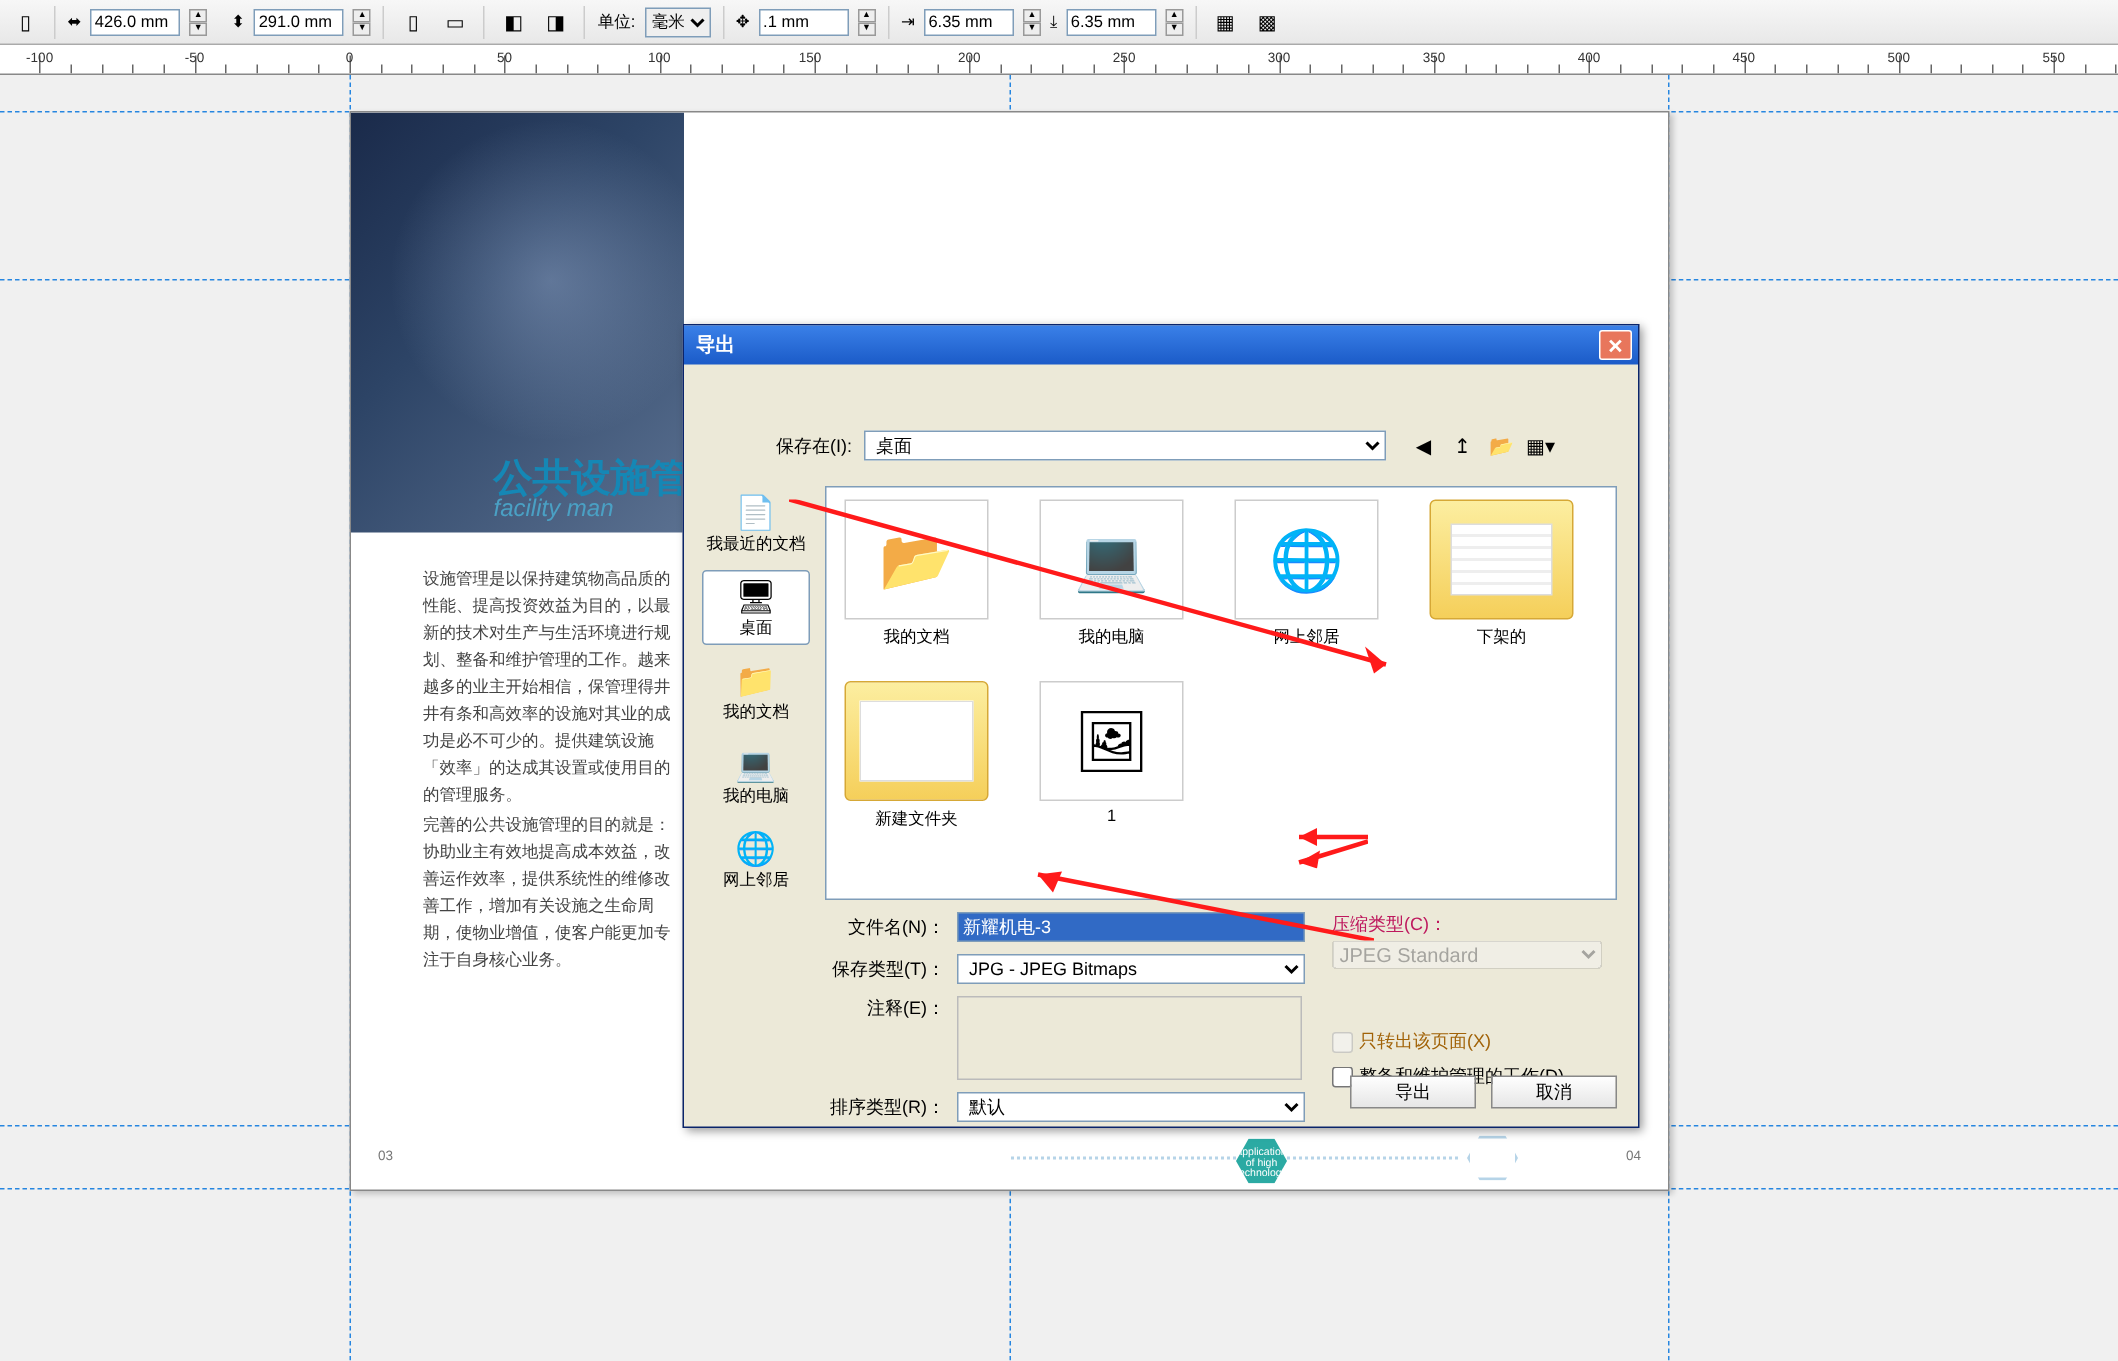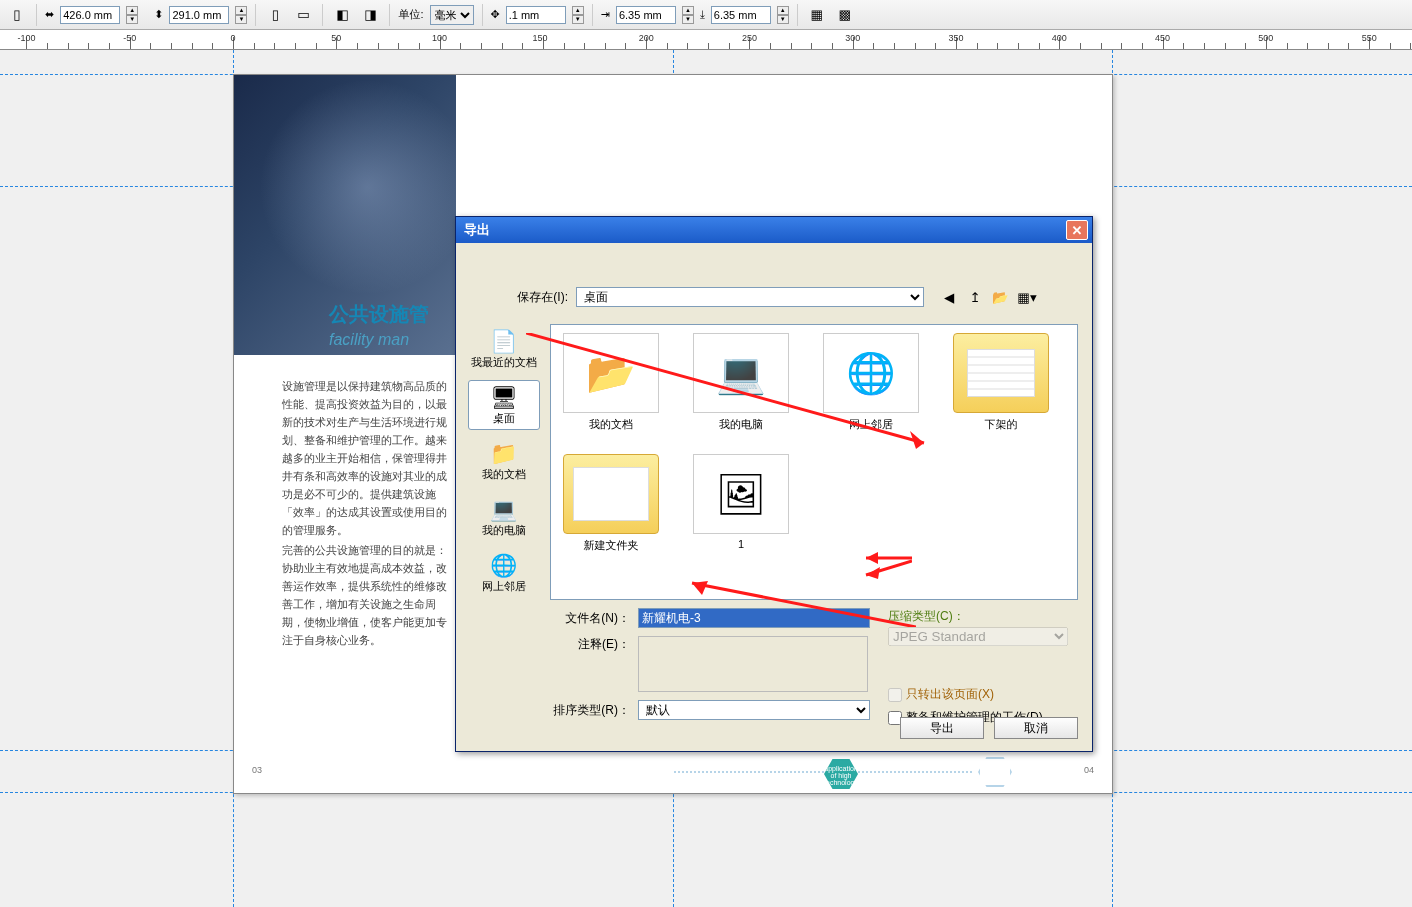--- a/index.html
+++ b/index.html
@@ -22,21 +22,21 @@
 
 
 .canvas { position: absolute; left: 0; top: 50px; right: 0; bottom: 0; background: #f0f0f0; }
 .page { position: absolute; left: 233px; top: 24px; width: 880px; height: 720px; background: #fff; border: 1px solid #888; box-shadow: 2px 2px 4px rgba(0,0,0,.2); overflow: hidden; }
 .guide-h { position: absolute; left: 0; right: 0; border-top: 1px dashed #2686e0; }
 .guide-v { position: absolute; top: 0; bottom: 0; border-left: 1px dashed #2686e0; }
 
 
 .page .photo { position: absolute; left: 0; top: 0; width: 222px; height: 280px; background: linear-gradient(135deg,#1a2a4a 0%,#2d4466 40%,#5a7090 100%); }
 .page .photo:after { content:""; position:absolute; inset:0; background: radial-gradient(circle at 60% 40%, rgba(200,220,255,.3), transparent 50%); }
-.page .title-cn { position: absolute; left: 95px; top: 226px; font-size: 20px; font-weight: bold; color: #1587b5; }
+.page .title-cn { position: absolute; left: 95px; top: 226px; font-size: 26px; font-weight: bold; color: #1587b5; }
 .page .title-en { position: absolute; left: 95px; top: 256px; font-size: 16px; font-style: italic; color: #4aa0c4; }
 .page .para { position: absolute; left: 48px; top: 302px; width: 175px; font-size: 11px; line-height: 18px; color: #444; }
 .page .para2 { top: 466px; }
 .page .footer-l { position: absolute; left: 18px; bottom: 18px; font-size: 9px; color: #777; }
 .page .footer-r { position: absolute; right: 18px; bottom: 18px; font-size: 9px; color: #777; }
 .page .hex { position: absolute; bottom: 6px; width: 34px; height: 30px; background: transparent; }
 .page .hex.teal { left: 590px; bottom: 4px; background: #2baaa3; clip-path: polygon(25% 0,75% 0,100% 50%,75% 100%,25% 100%,0 50%); color:#fff; font-size:7px; text-align:center; padding-top:6px; }
 .page .hex.outline { right: 100px; border: 2px solid #b6d4e8; clip-path: polygon(25% 0,75% 0,100% 50%,75% 100%,25% 100%,0 50%); }
 .page .dotline { position: absolute; bottom: 20px; left: 440px; right: 140px; border-top: 2px dotted #b6d4e8; }
 
@@ -66,21 +66,21 @@
 .fitem .thumb.folder { background: linear-gradient(#fceea0,#f5cf5a); border-color: #d6a836; border-radius: 4px; }
 .fitem .thumb.folder.lines:after { content:""; display:block; width:70%; height:60%; background: repeating-linear-gradient(#fff,#fff 6px,#eee 6px,#eee 8px); border:1px solid #ddd; }
 .fitem .thumb.folder.thumbs:after { content:""; display:block; width:80%; height:70%; background:
    linear-gradient(#fff,#fff); box-shadow: inset 0 0 0 1px #ddd; }
 
 .form-area { position: absolute; left: 94px; top: 334px; right: 14px; }
 .form-area .dlg-row label { width: 80px; }
 .form-area .dlg-row { margin-bottom: 8px; }
 .form-area input.sel { background: #316ac5; color: #fff; }
 .form-area .rcol { position: absolute; right: 0; top: 0; width: 190px; }
-.form-area .rcol label { width: auto; display: block; text-align: left; margin-bottom: 2px; color: #4d7c0f; }
+.form-area .rcol label { width: auto; display: block; text-align: left; margin-bottom: 2px; color: #be185d; }
 .form-area .rcol select { width: 180px; color:#888; }
 .form-area .chk { display: flex; align-items: center; gap: 4px; margin-top: 6px; }
 .form-area .chk input { width: 14px; height: 14px; }
 
 .btnrow { position: absolute; right: 14px; bottom: 12px; display: flex; gap: 10px; }
 .btnrow button { width: 84px; height: 22px; background: linear-gradient(#fefefe,#e6e6e6); border: 1px solid #888; font-size: 12px; }
 textarea.notes { width: 230px; height: 56px; border: 1px solid #bbb; background: #ece9d8; resize: none; }
 
 
 .arrow { position: absolute; pointer-events: none; }
@@ -317,20 +317,24 @@
               <div>1</div>
             </div>
           </div>
       </div>
 
       <div class="form-area">
         <div class="dlg-row">
           <label>文件名(N)：</label>
           <input class="sel" type="text" style="max-width: 232px;" value="新耀机电-3">
         </div>
+        <div class="dlg-row">
+          <label>保存类型(T)：</label>
+          <select style="max-width:232px"><option>JPG - JPEG Bitmaps</option></select>
+        </div>
         <div class="dlg-row" style="align-items:flex-start">
           <label>注释(E)：</label>
           <textarea class="notes" style=""></textarea>
         </div>
         <div class="dlg-row">
           <label>排序类型(R)：</label>
           <select style="max-width:232px"><option>默认</option></select>
         </div>
 
         <div class="rcol">

